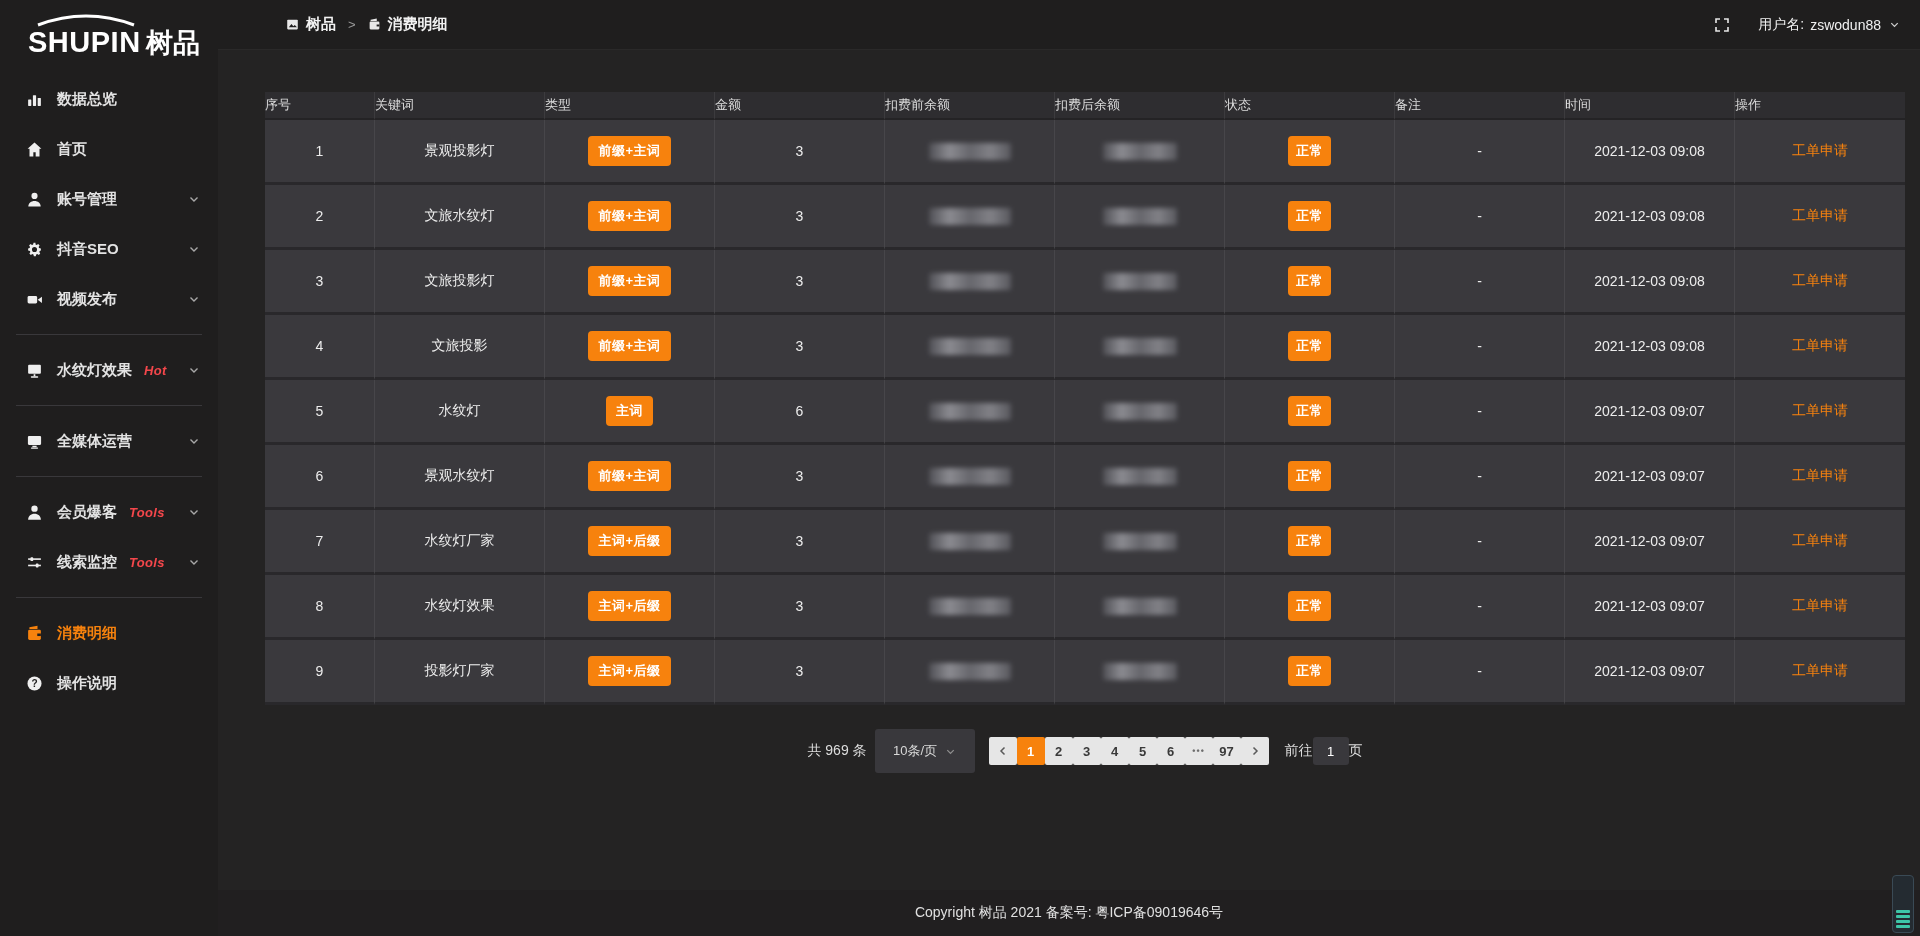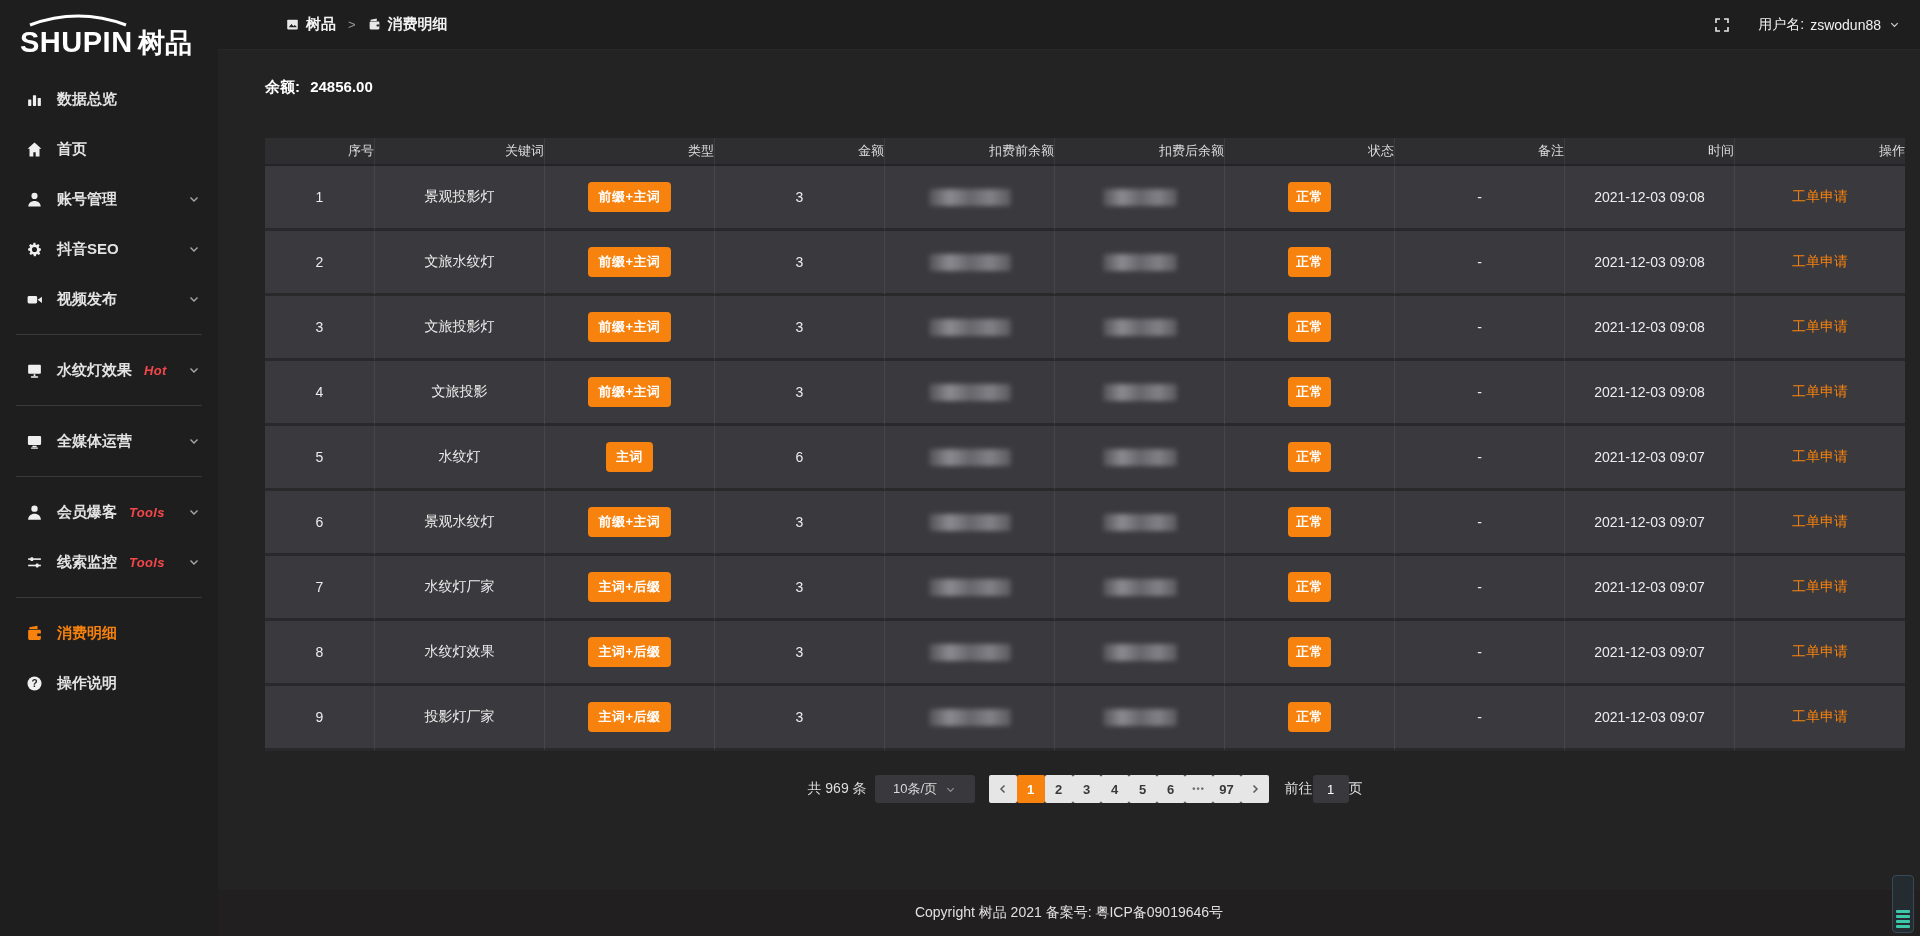--- a/index.html
+++ b/index.html
@@ -5,21 +5,21 @@
   * { box-sizing: border-box; margin: 0; padding: 0; }
   html,body { width:1920px; height:936px; overflow:hidden; }
   body {
     background:#242323;
     font-family:"Liberation Sans","DejaVu Sans",sans-serif;
     display:flex;
     color:#ededed;
   }
   
   .sidebar { width:218px; flex-shrink:0; background:#1f1e1e; height:100%; }
-  .logo { padding:12px 0 8px 14px; }
+  .logo { padding:12px 0 8px 22px; }
   .logo svg { overflow:visible; display:block; }
   .side-nav { padding-top:8px; }
   .side-item {
     height:50px; display:flex; align-items:center;
     padding:0 18px 0 25px; cursor:pointer;
     color:#e3e3e3; font-size:15px; font-weight:600;
   }
   .side-item .s-icon { width:18px; height:18px; margin-right:14px; display:flex; align-items:center; justify-content:center; color:#efefef; }
   .side-item .s-icon svg { width:17px; height:17px; }
   .side-item .s-label { white-space:nowrap; }
@@ -46,21 +46,21 @@
   
   .content { flex:1; padding:0 15px 0 47px; overflow:hidden; }
   .balance-line { margin-top:28px; font-size:15px; font-weight:700; color:#ffffff; height:18px; }
   .balance-line .bal-val { margin-left:6px; }
   table.data-table {
     width:1640px; margin-top:42px; table-layout:fixed;
     border-collapse:separate; border-spacing:0; background:#3a393d;
   }
   table.data-table th {
     height:28px; background:#2e2d30; color:#dcdcdc;
-    font-size:13px; font-weight:500; text-align:right;
+    font-size:13px; font-weight:500; text-align:left;
     border-right:1px solid rgba(255,255,255,.07);
     border-bottom:2px solid #242325;
   }
   table.data-table th:last-child { border-right:none; }
   table.data-table td {
     height:65px; text-align:center; vertical-align:middle;
     color:#ededed; font-size:14px;
     border-right:1px solid rgba(255,255,255,.07);
     border-bottom:3px solid #29282b;
   }
@@ -76,21 +76,21 @@
   .blur-block {
     height:17px; margin:0 auto; border-radius:2px; filter:blur(2.5px); opacity:.85;
     background:linear-gradient(90deg,#54545a 0%,#9a9aa0 25%,#6e6e74 50%,#8e8e94 75%,#5e5e64 100%);
   }
   .blur-block.w1 { width:82px; }
   .blur-block.w2 { width:74px; }
   
   .pagination { margin-top:24px; display:flex; align-items:center; justify-content:center; }
   .pg-total { font-size:14px; color:#dddddd; margin-right:8px; }
   .pg-size {
-    height:28px; min-width:100px; background:#39383c; border-radius:3px;
+    height:44px; min-width:100px; background:#39383c; border-radius:3px;
     display:flex; align-items:center; justify-content:center; gap:8px;
     color:#d8d8d8; font-size:13px; padding:0 10px; cursor:pointer; margin-right:14px;
   }
   .pg-size .pg-size-chev { display:flex; color:#8f8f8f; }
   .pg-btn {
     min-width:28px; height:28px; border:none; border-radius:2px;
     background:#e6e6e6; color:#3a3a3a; font-size:13px; font-weight:700;
     display:flex; align-items:center; justify-content:center; cursor:pointer;
     font-family:inherit;
   }
@@ -350,24 +350,20 @@
         <span class="u-chev">
           <svg width="11" height="11" viewBox="0 0 12 12">
               <path d="M2.5 4.5l3.5 3.5 3.5-3.5" stroke="currentColor" stroke-width="1.4" fill="none"></path>
             </svg>
         </span>
       </span>
     </div>
   </header>
 
   <main class="content">
-    <div class="balance-line">
-      <span>余额:</span>
-      <span class="bal-val">24856.00</span>
-    </div>
 
     <table class="data-table">
       <colgroup>
         <col style="width:110px">
           <col style="width:170px">
           <col style="width:170px">
           <col style="width:170px">
           <col style="width:170px">
         <col style="width:170px">
           <col style="width:170px">

